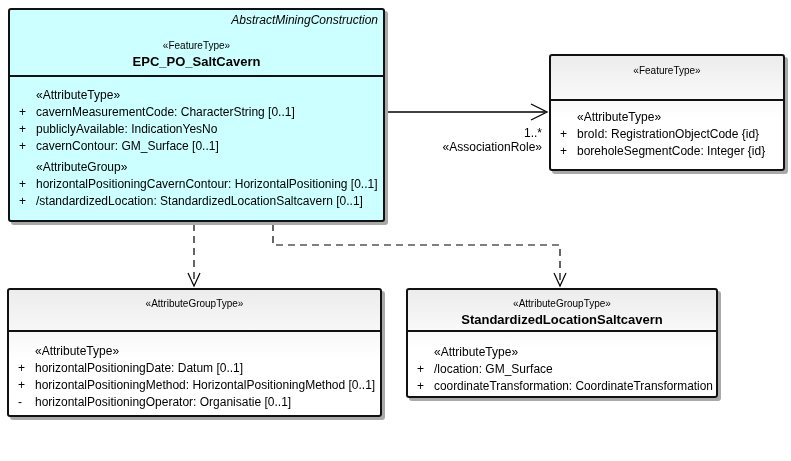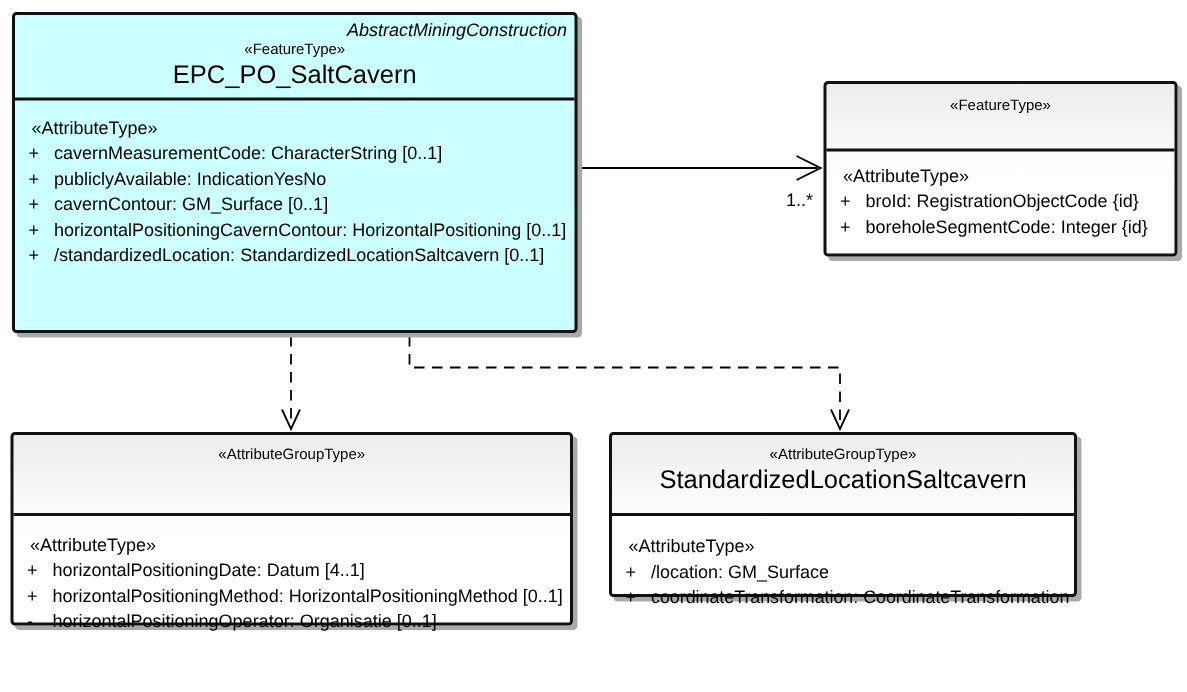--- a/index.html
+++ b/index.html
@@ -21,41 +21,41 @@
   .fill-cyan { background: var(--cavern_fill, #ccffff); }
   .fill-plain { background: linear-gradient(180deg, #ececec 0%, #ffffff 55%); }
 
   .hdr {
     position: relative;
     box-sizing: border-box;
     border-bottom: 2px solid #111;
     text-align: center;
     padding: 0 3px;
   }
-  .hdr-main { height: 57px; padding-top: 16px; }
+  .hdr-main { height: 67px; padding-top: 28px; }
   .hdr-feature { height: 45px; padding-top: 7px; }
-  .hdr-group { height: 54px; padding-top: 6px; }
+  .hdr-group { height: 42px; padding-top: 6px; }
 
   .tag {
     position: absolute; top: 3px; right: 5px;
     font-style: italic; font-size: 12px; line-height: 14px;
     white-space: nowrap;
   }
   .stereo { font-size: 10px; line-height: 15px; white-space: nowrap; }
-  .cls-name { font-size: 17px; font-weight: normal; line-height: 17px; white-space: nowrap; }
+  .cls-name { font-size: 13px; font-weight: bold; line-height: 17px; white-space: nowrap; }
 
   .body { box-sizing: border-box; }
   .pad-main { padding-top: 10px; }
   .pad-feature { padding-top: 8px; }
   .pad-hp { padding-top: 11px; }
   .pad-sl { padding-top: 12px; }
 
   .group-hdr {
     font-size: 12px; line-height: 17px;
-    padding-left: 11px; white-space: nowrap;
+    padding-left: 26px; white-space: nowrap;
   }
   .gap { margin-top: 4px; }
   .attr-row {
     display: flex; align-items: baseline;
     font-size: 12px; line-height: 17px;
     padding-right: 3px; white-space: nowrap;
   }
   .vis { flex: none; width: 26px; padding-left: 9px; box-sizing: border-box; }
   .txt { flex: 1; min-width: 0; }
   .fit { display: inline-block; transform-origin: left center; white-space: nowrap; }
@@ -102,20 +102,21 @@
         <span class="txt"><span class="fit">cavernMeasurementCode: CharacterString [0..1]</span></span>
       </div>
       <div class="attr-row">
         <span class="vis">+</span>
         <span class="txt"><span class="fit">publiclyAvailable: IndicationYesNo</span></span>
       </div>
       <div class="attr-row">
         <span class="vis">+</span>
         <span class="txt"><span class="fit">cavernContour: GM_Surface [0..1]</span></span>
       </div>
+      <div class="group-hdr gap">«AttributeGroup»</div>
       <div class="attr-row">
         <span class="vis">+</span>
         <span class="txt"><span class="fit">horizontalPositioningCavernContour: HorizontalPositioning [0..1]</span></span>
       </div>
       <div class="attr-row">
         <span class="vis">+</span>
         <span class="txt"><span class="fit">/standardizedLocation: StandardizedLocationSaltcavern [0..1]</span></span>
       </div>
     </div>
   </div>
@@ -132,31 +133,32 @@
       </div>
       <div class="attr-row">
         <span class="vis">+</span>
         <span class="txt"><span class="fit">boreholeSegmentCode: Integer {id}</span></span>
       </div>
     </div>
   </div>
 
   <div class="assoc-labels">
     <div>1..*</div>
+    <div>«AssociationRole»</div>
   </div>
 
   <div class="uml-box fill-plain" style="left:7px; top:288px; width:375px; height:129px;">
     <div class="hdr hdr-group">
       <div class="stereo"><span class="fit fit-c">«AttributeGroupType»</span></div>
     </div>
     <div class="body pad-hp">
       <div class="group-hdr">«AttributeType»</div>
       <div class="attr-row">
         <span class="vis">+</span>
-        <span class="txt"><span class="fit">horizontalPositioningDate: Datum [4..1]</span></span>
+        <span class="txt"><span class="fit">horizontalPositioningDate: Datum [0..1]</span></span>
       </div>
       <div class="attr-row">
         <span class="vis">+</span>
         <span class="txt"><span class="fit">horizontalPositioningMethod: HorizontalPositioningMethod [0..1]</span></span>
       </div>
       <div class="attr-row">
         <span class="vis">-</span>
         <span class="txt"><span class="fit">horizontalPositioningOperator: Organisatie [0..1]</span></span>
       </div>
     </div>

